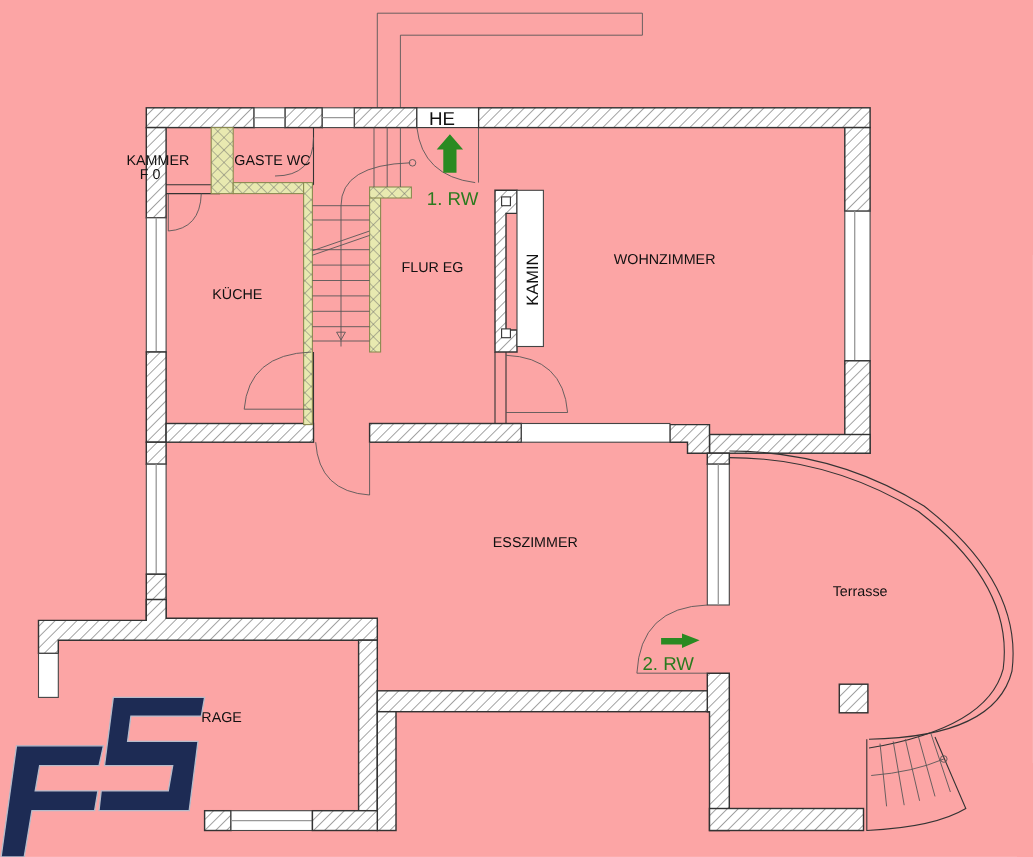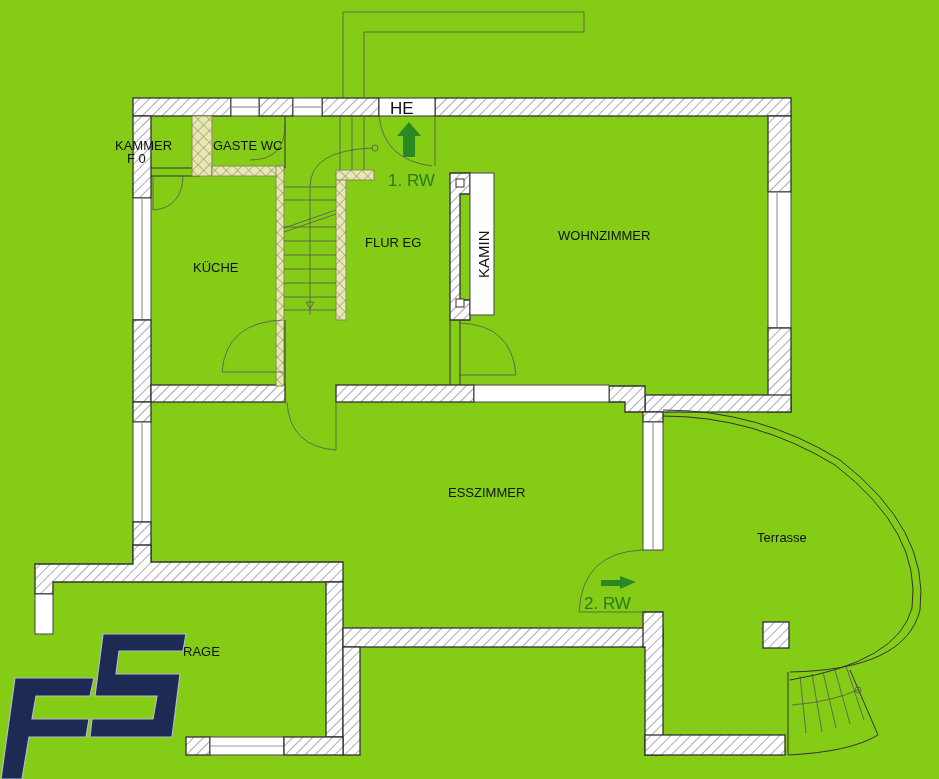--- a/index.html
+++ b/index.html
@@ -1,16 +1,16 @@
 <!DOCTYPE html>
 <html><head>
   <meta charset="utf-8">
   <style>
     html, body { margin: 0; padding: 0; background: #ffffff; }
-    .canvas { position: relative; width: 939px; height: 779px; overflow: hidden; background: #84cc16; }
+    .canvas { position: relative; width: 939px; height: 779px; overflow: hidden; background: #fca5a5; }
     svg { position: absolute; left: 0; top: 0; }
     .room-label { font-family: "Liberation Sans", sans-serif; font-size: 13px; fill: #111; }
     .exit-label { font-family: "Liberation Sans", sans-serif; font-size: 17px; fill: #2a7a1e; }
     .he-label { font-family: "Liberation Sans", sans-serif; font-size: 17px; fill: #111; }
     .wall { fill: url(#hatch); stroke: #333; stroke-width: 1.3; }
     .stair-wall { fill: url(#xhatch); stroke: #8a8a50; stroke-width: 1; }
     .line { fill: none; stroke: #333; stroke-width: 1; }
     .thin { fill: none; stroke: #555; stroke-width: 0.8; }
     .window { fill: #fff; stroke: #444; stroke-width: 1; }
     .window-mid { stroke: #999; stroke-width: 1.2; }

